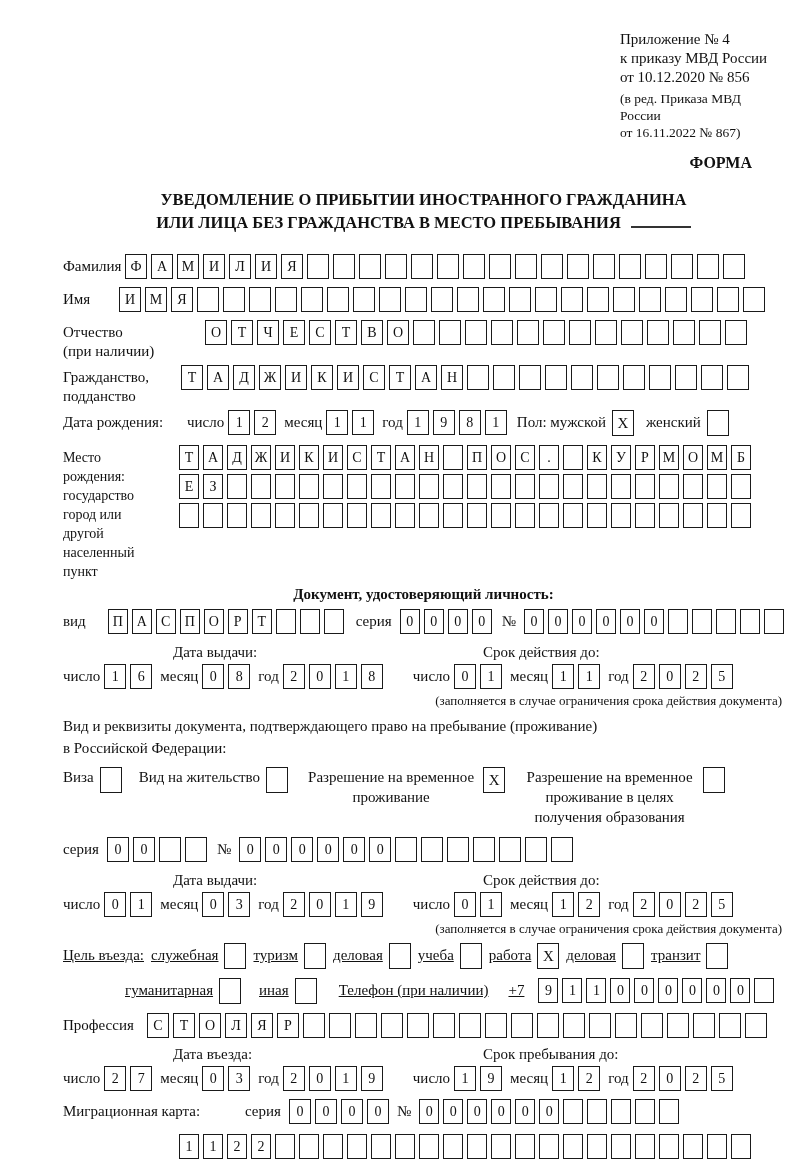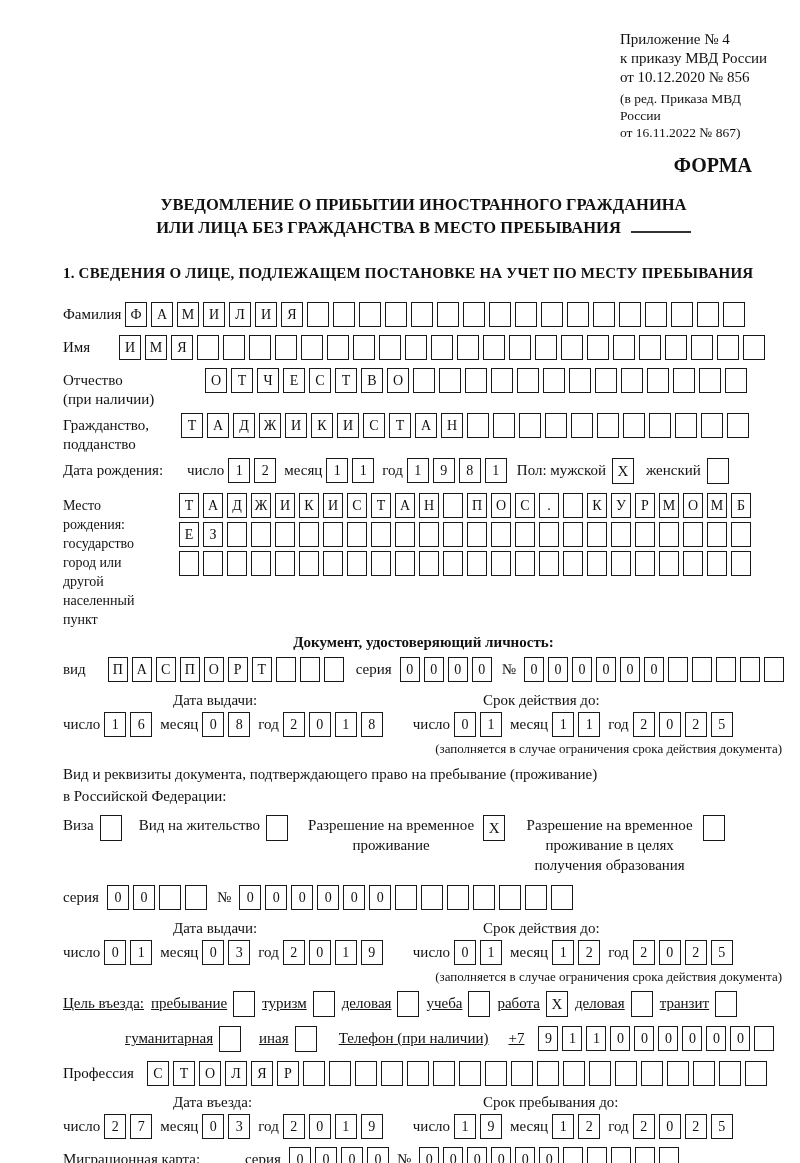--- a/index.html
+++ b/index.html
@@ -7,21 +7,21 @@
   body {
     width:800px; height:1163px;
     font-family:"Liberation Serif","DejaVu Serif",serif;
     color:#111; overflow:hidden;
   }
   .page { width:800px; height:1163px; padding:30px 16px 0 63px; position:relative; }
 
   
   .hdr { margin-left:557px; font-size:15px; line-height:19px; }
   .hdr .sub { font-size:13.5px; line-height:17px; margin-top:3px; }
-  .forma { text-align:right; padding-right:32px; font-weight:bold; font-size:20px; margin-top:13px; }
+  .forma { text-align:right; padding-right:32px; font-weight:bold; font-size:16px; margin-top:13px; }
 
   
   .title { text-align:center; font-weight:bold; font-size:16.5px; line-height:23px; margin-top:16px; }
   .uline { display:inline-block; width:60px; border-bottom:2.5px solid #333; height:14px; margin-left:10px; }
 
   .sec-head { font-weight:bold; font-size:15px; margin-top:26px; letter-spacing:0.2px; }
 
   .fields { margin-top:20px; font-size:15px; }
 
   
@@ -93,21 +93,20 @@
   </div>
   <div class="forma">ФОРМА</div>
 
   <div class="title">
     <div>УВЕДОМЛЕНИЕ О ПРИБЫТИИ ИНОСТРАННОГО ГРАЖДАНИНА</div>
     <div>
       <span>ИЛИ ЛИЦА БЕЗ ГРАЖДАНСТВА В МЕСТО ПРЕБЫВАНИЯ</span><span class="uline"></span>
     </div>
   </div>
 
-  <div class="sec-head">1. СВЕДЕНИЯ О ЛИЦЕ, ПОДЛЕЖАЩЕМ ПОСТАНОВКЕ НА УЧЕТ ПО МЕСТУ ПРЕБЫВАНИЯ</div>
 
   <div class="fields">
 
     <div class="frow">
       <span class="flabel" style="width:62px">Фамилия</span>
       <span class="boxes">
           <span class="cell">Ф</span>
           <span class="cell">А</span>
           <span class="cell">М</span>
           <span class="cell">И</span>
@@ -524,21 +523,21 @@
             <span class="cell">2</span>
             <span class="cell">5</span>
           </span>
       </span>
     </div>
     <div class="note">(заполняется в случае ограничения срока действия документа)</div>
 
     <div class="purpose1">
       <span class="t">Цель въезда:</span>
       <span class="pair">
-        <span class="t">пребывание</span>
+        <span class="t">служебная</span>
         <span class="cb"></span>
       </span>
       <span class="pair">
         <span class="t">туризм</span>
         <span class="cb"></span>
       </span>
       <span class="pair">
         <span class="t">деловая</span>
         <span class="cb"></span>
       </span>

